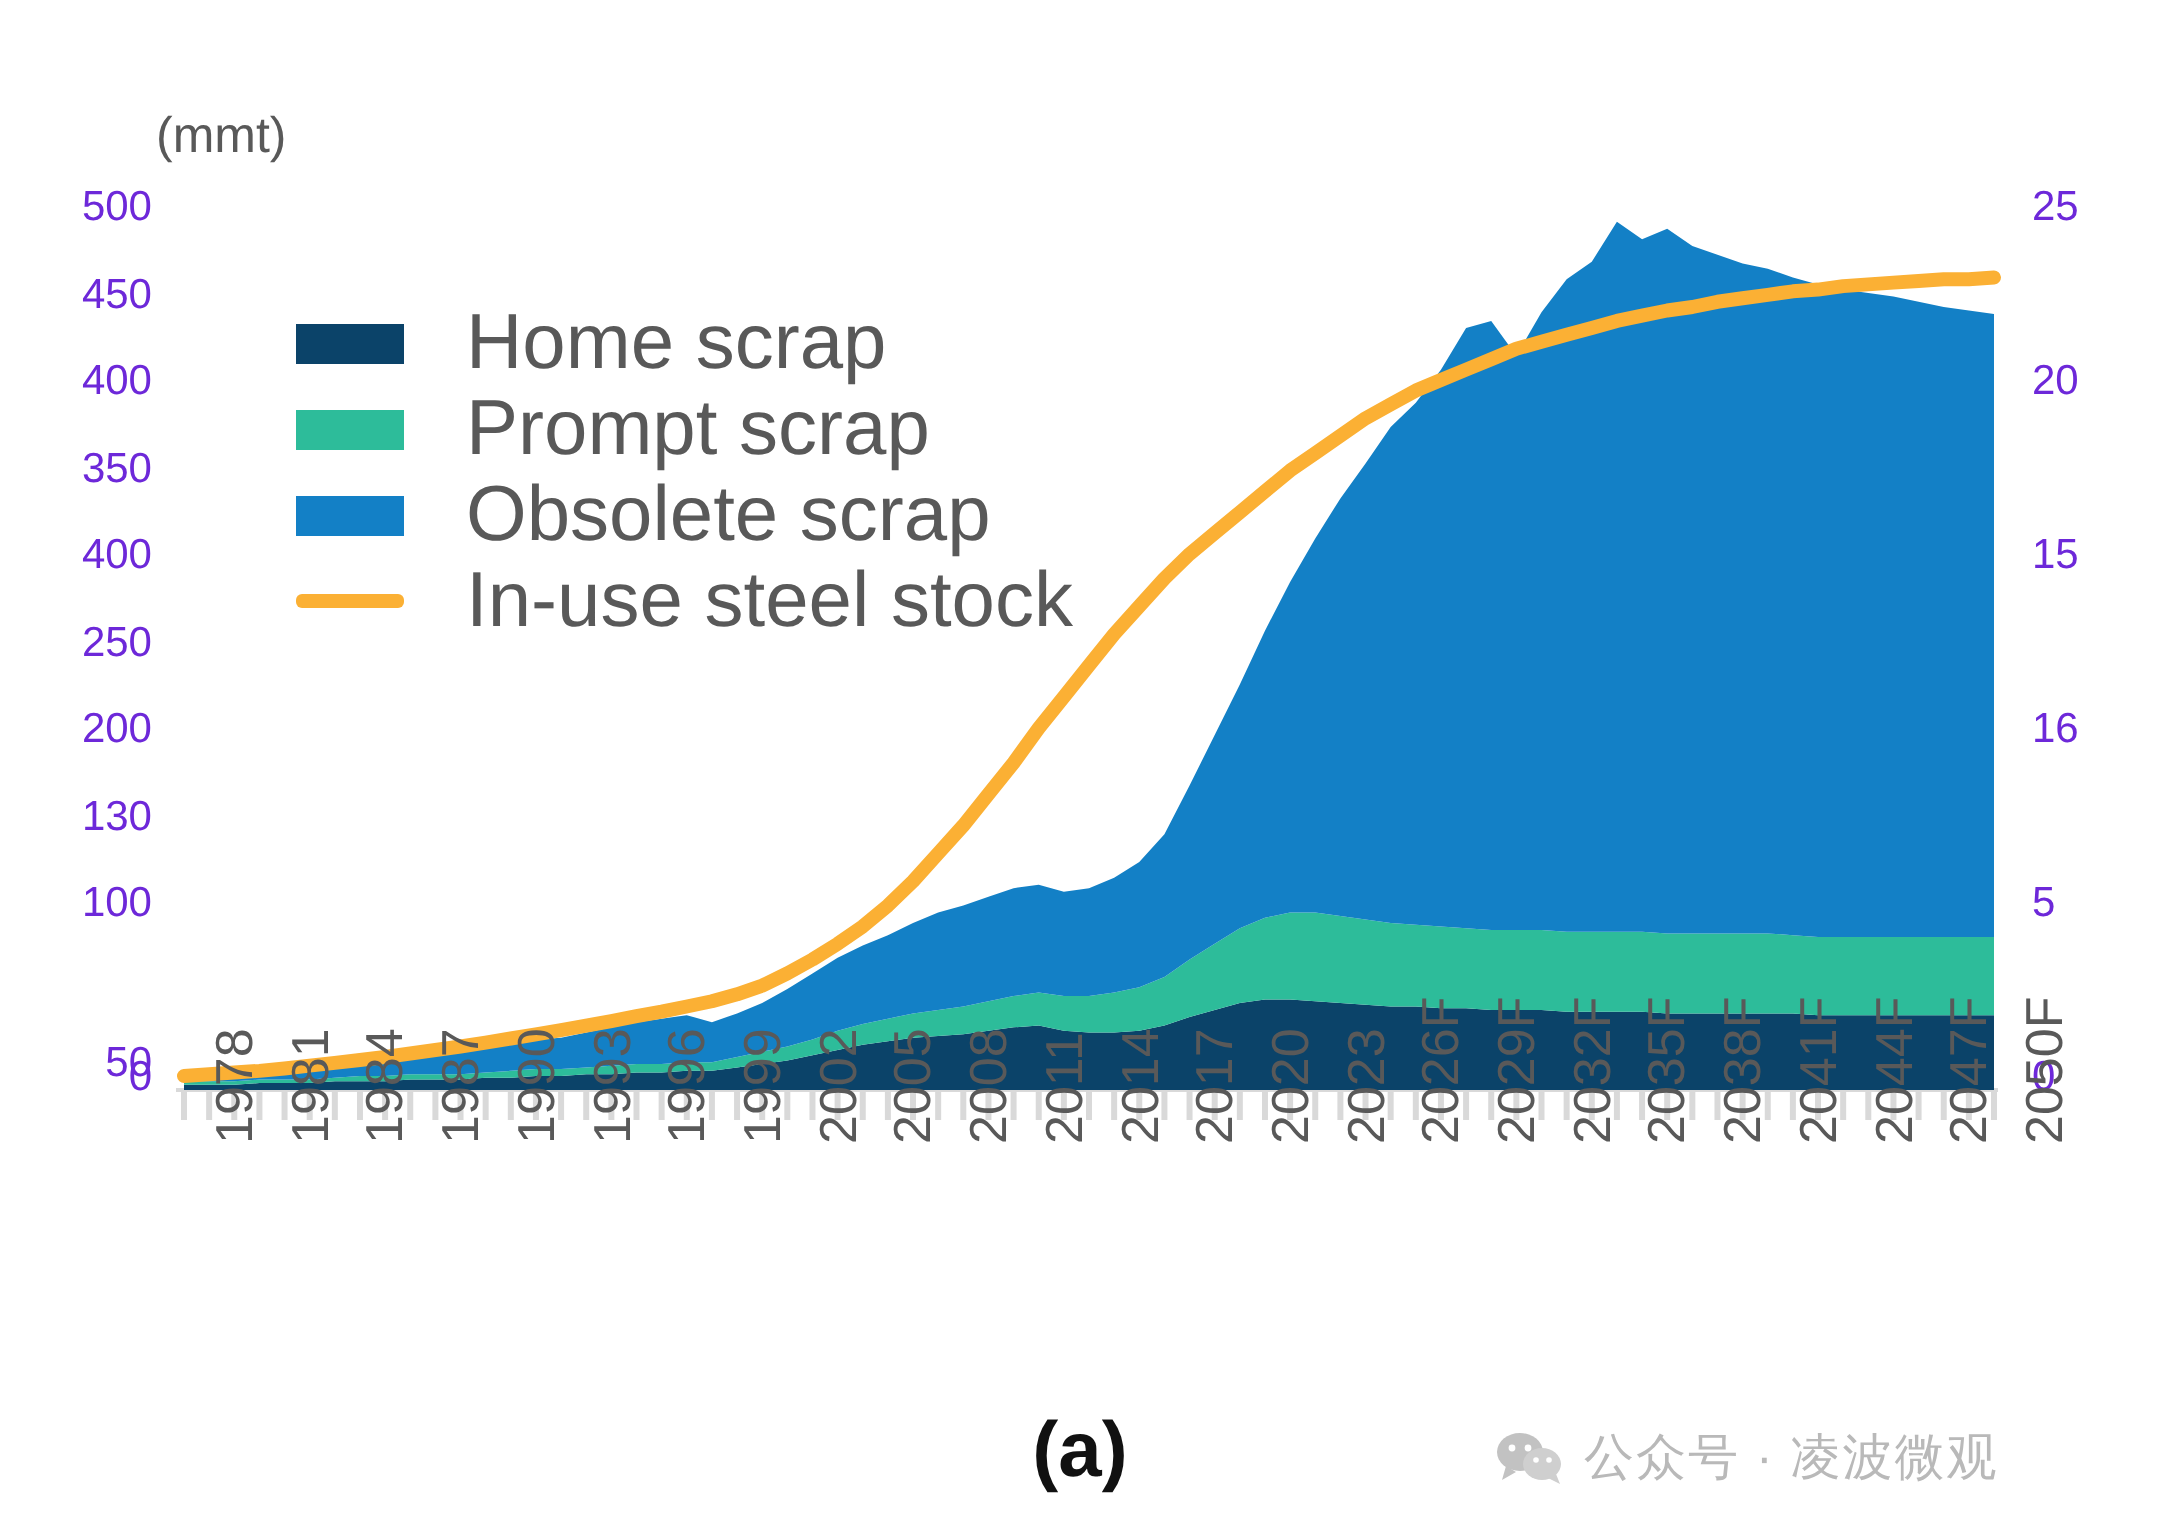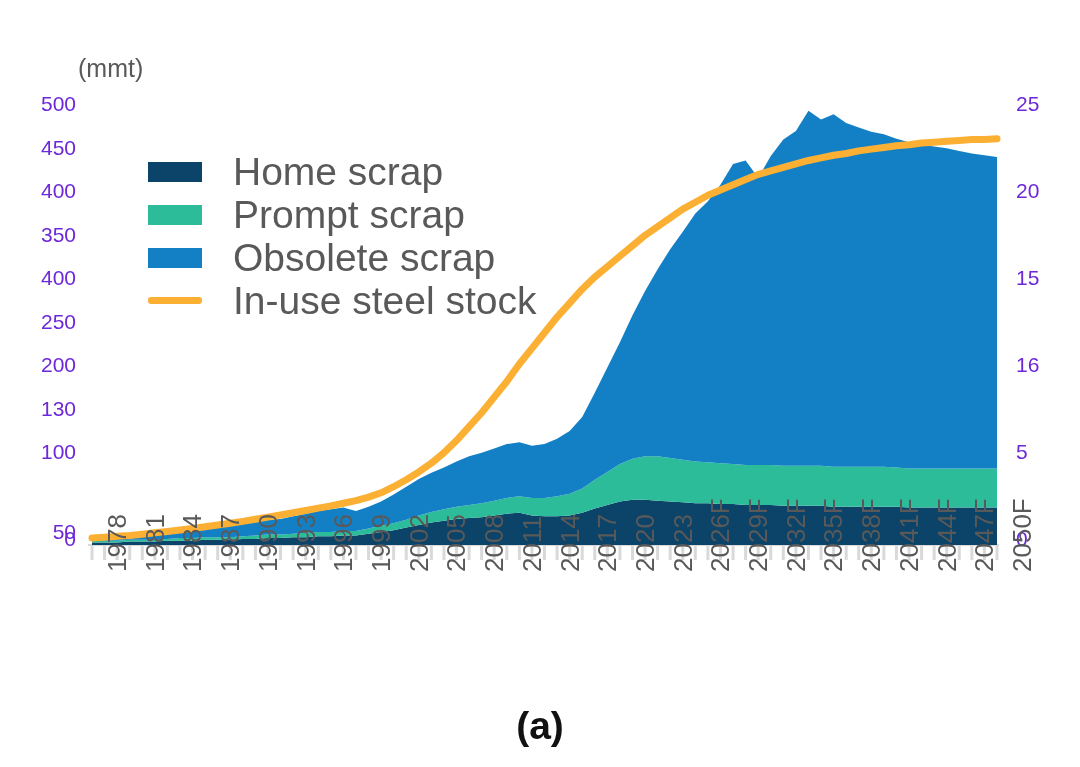--- a/index.html
+++ b/index.html
@@ -248,14 +248,29 @@
         <span class="legend-text">Obsolete scrap</span>
       </div>
       <div class="legend-row">
         <div class="legend-line" style="background: rgb(251, 176, 52);"></div>
         <span class="legend-text">In-use steel stock</span>
       </div>
     </div>
 
   <div id="caption">(a)</div>
 
+  <div id="watermark">
+    <span>
+      <svg width="34" height="28" viewBox="0 0 34 28">
+        <ellipse cx="12" cy="11" rx="11.5" ry="9.5" fill="#c2c2c2"></ellipse>
+        <path d="M5 18 L3 25 L10 21 Z" fill="#c2c2c2"></path>
+        <circle cx="8" cy="9" r="1.7" fill="#ffffff"></circle>
+        <circle cx="16" cy="9" r="1.7" fill="#ffffff"></circle>
+        <ellipse cx="23" cy="17" rx="9.5" ry="8" fill="#cfcfcf"></ellipse>
+        <path d="M30 22 L32 27 L26 24 Z" fill="#cfcfcf"></path>
+        <circle cx="20" cy="15" r="1.4" fill="#ffffff"></circle>
+        <circle cx="26.5" cy="15" r="1.4" fill="#ffffff"></circle>
+      </svg>
+    </span>
+    <span class="wm-text">公众号 · 凌波微观</span>
+  </div>
 
 </div>
 
 </body></html>

